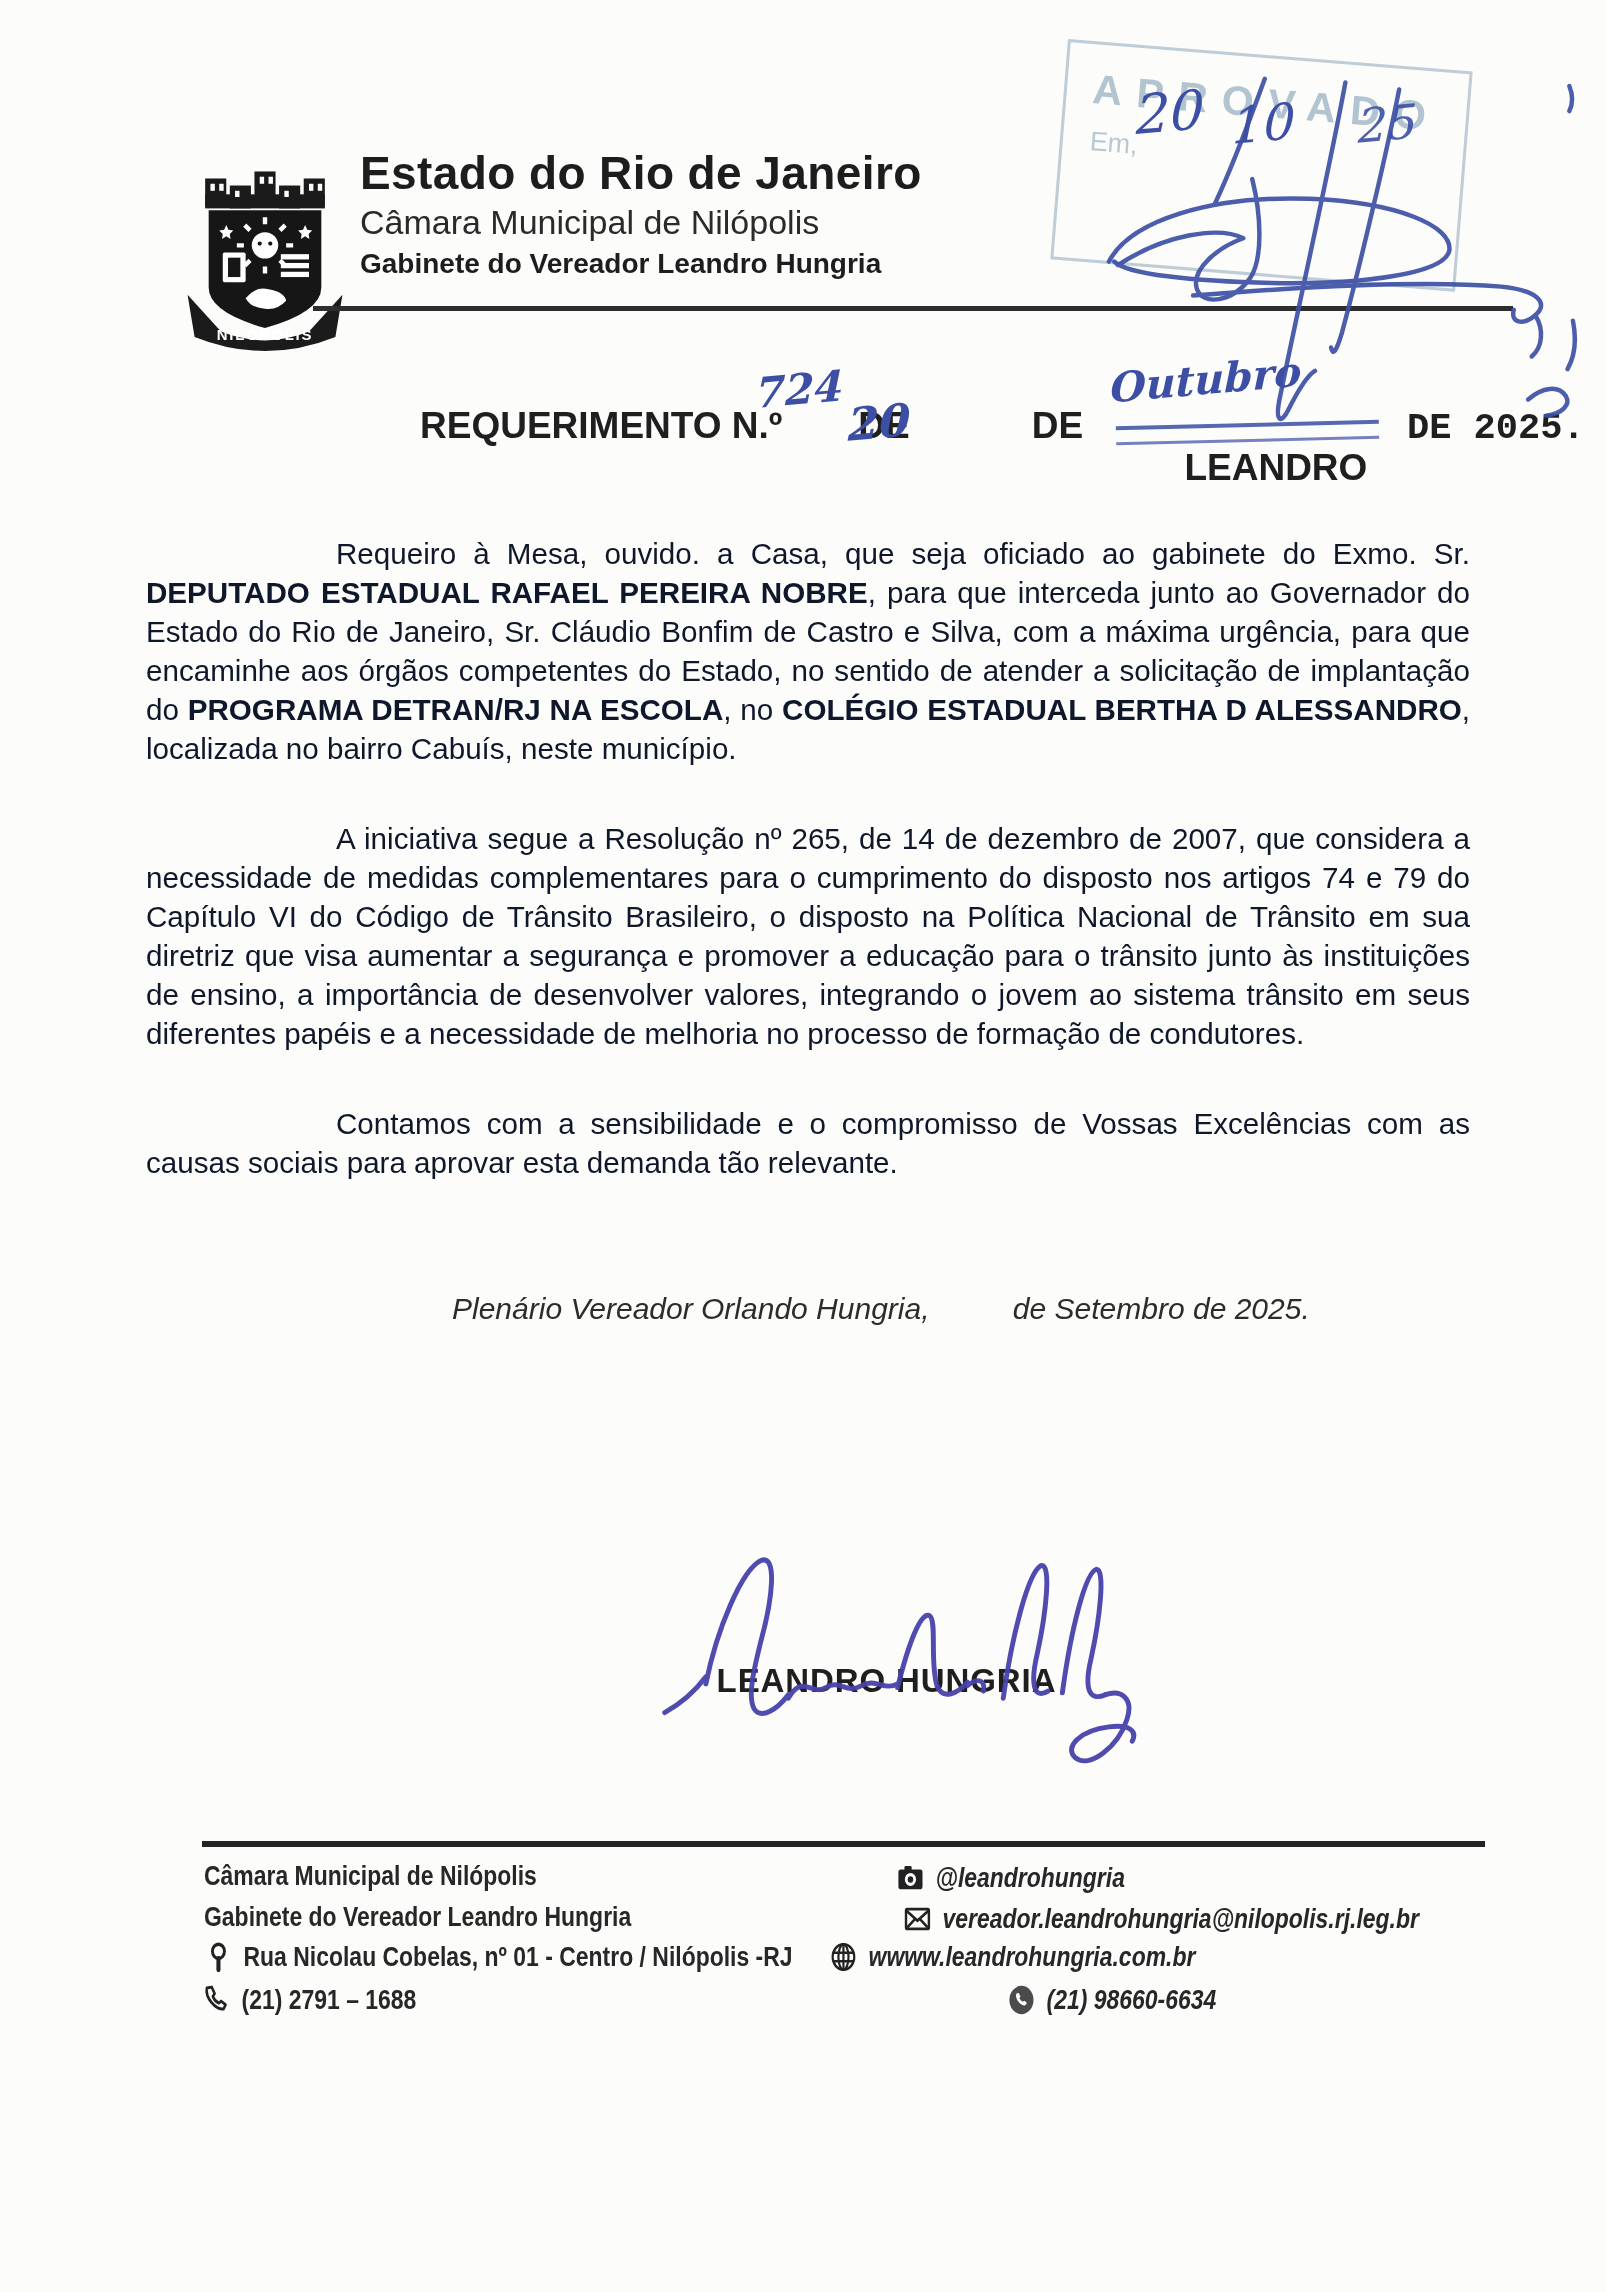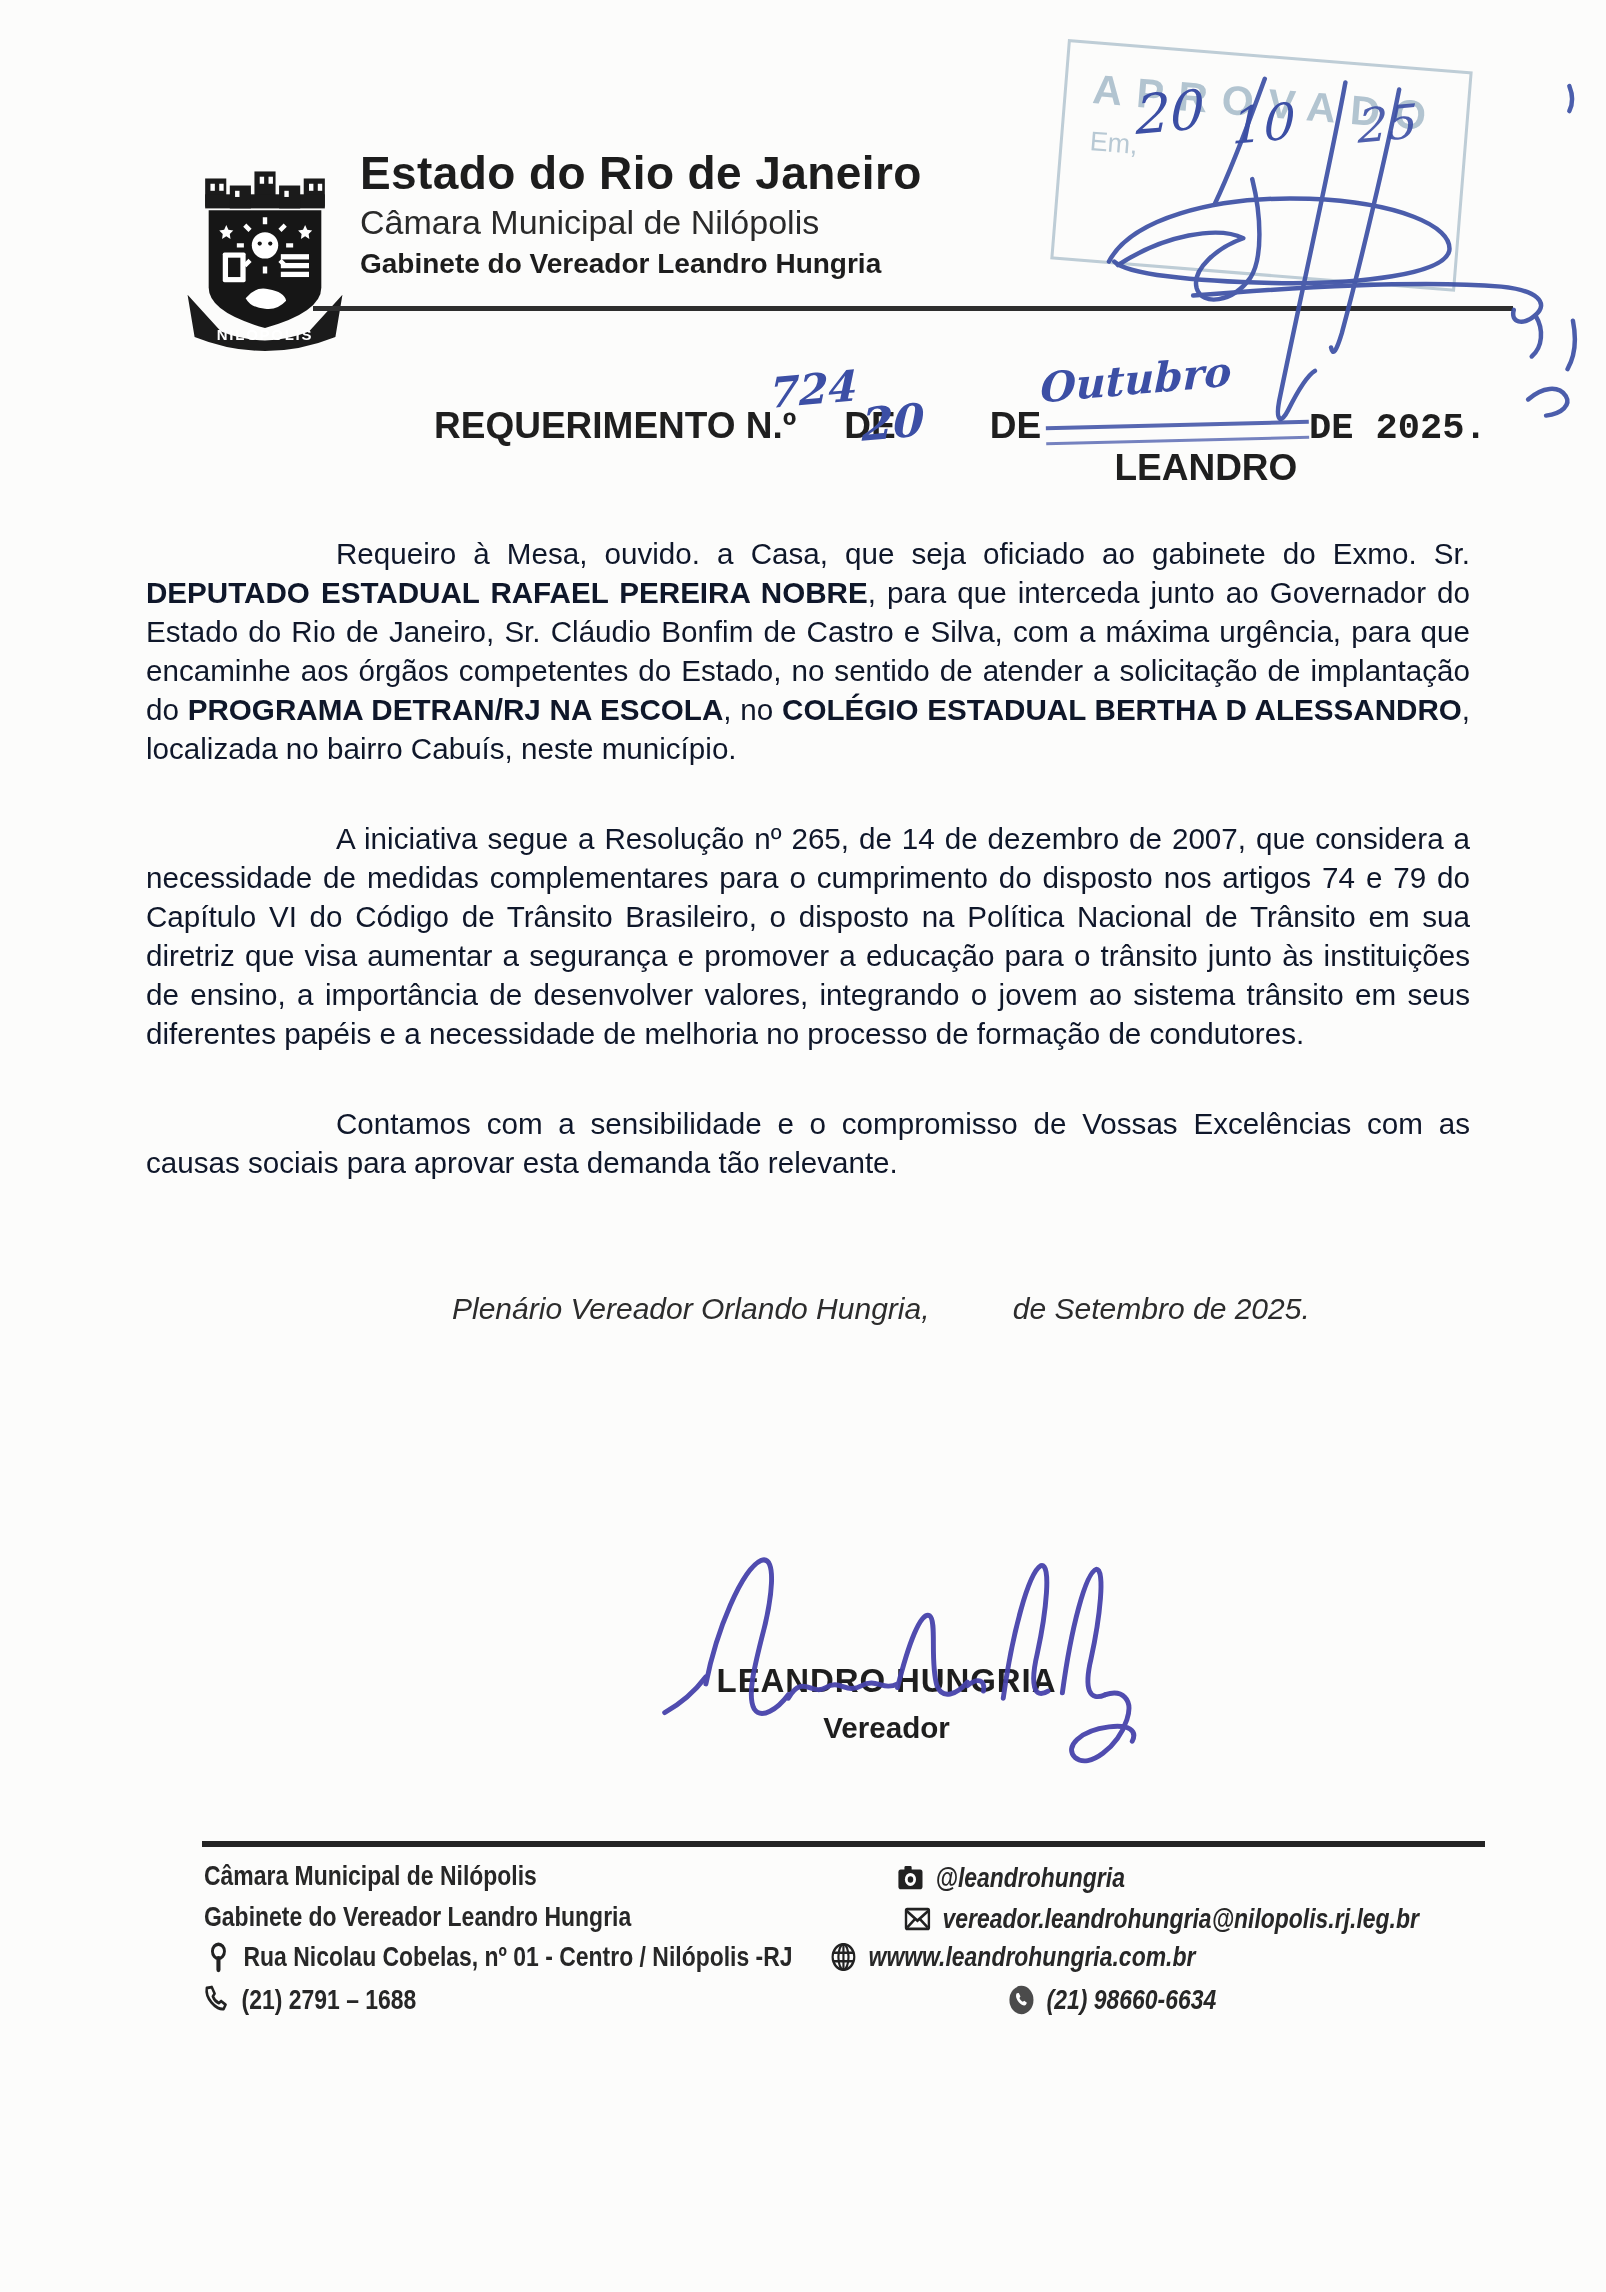--- a/index.html
+++ b/index.html
@@ -22,22 +22,22 @@
   #stamp .stamp-em{position:absolute;left:27px;top:82px;font-size:27px;color:rgba(116,150,173,.5);}
 
   
   .hand{position:absolute;font-family:"DejaVu Serif",serif;font-style:italic;
         color:#3c4fa5;transform:rotate(-5deg) skewX(-6deg);line-height:1;}
   #hand-stamp-day{left:1136px;top:86px;font-size:54px;}
   #hand-stamp-month{left:1232px;top:99px;font-size:50px;}
   #hand-stamp-year{left:1358px;top:100px;font-size:47px;opacity:.9;}
 
   
-  #title-row{position:absolute;left:434px;top:405px;display:flex;align-items:baseline;
-             font-size:37px;font-weight:bold;color:#1f1f1f;white-space:pre;}
+  #title-row{position:absolute;left:420px;top:405px;display:flex;align-items:baseline;
+             font-size:37px;font-weight:bold;color:#1f1f1f;white-space:pre;gap:28px;}
   #title-row .t-de1{margin-left:48px;}
   #title-row .t-de2{margin-left:94px;}
   #title-row .t-month{position:relative;margin-left:11.6px;}
   #title-row .t-suffix{margin-left:11.6px;font-family:Liberation Mono, monospace;}
   .strike{position:absolute;left:-7.2px;right:-10.7px;top:18px;height:11.6px;
           border-top:4.5px solid rgba(59,78,165,.85);border-bottom:3.6px solid rgba(59,78,165,.7);
           transform:rotate(-1.4deg);}
   #hand-number{left:336px;top:-36px;font-size:42px;}
   #hand-day{left:428px;top:-5.4px;font-size:45px;}
   #hand-month{left:-12.5px;top:-45px;font-size:41px;white-space:nowrap;}
@@ -160,21 +160,20 @@
       <p class="body-par"><span>Contamos com a sensibilidade e o compromisso de Vossas Excelências com as causas sociais para aprovar esta demanda tão relevante.</span></p>
     </div>
 
   <div id="closing-line">
     <span class="c-place">Plenário Vereador Orlando Hungria,</span>
     <span class="c-date">de Setembro de 2025.</span>
   </div>
 
   <div id="signer">
     <div class="s-name">LEANDRO HUNGRIA</div>
-    <div class="s-role">Vereador</div>
   </div>
 
   <div id="footer-rule"></div>
   <div id="footer">
       <div class="foot-row f-left-1">
         <span>Câmara Municipal de Nilópolis</span>
       </div>
       <div class="foot-row f-left-2">
         <span>Gabinete do Vereador Leandro Hungria</span>
       </div>

